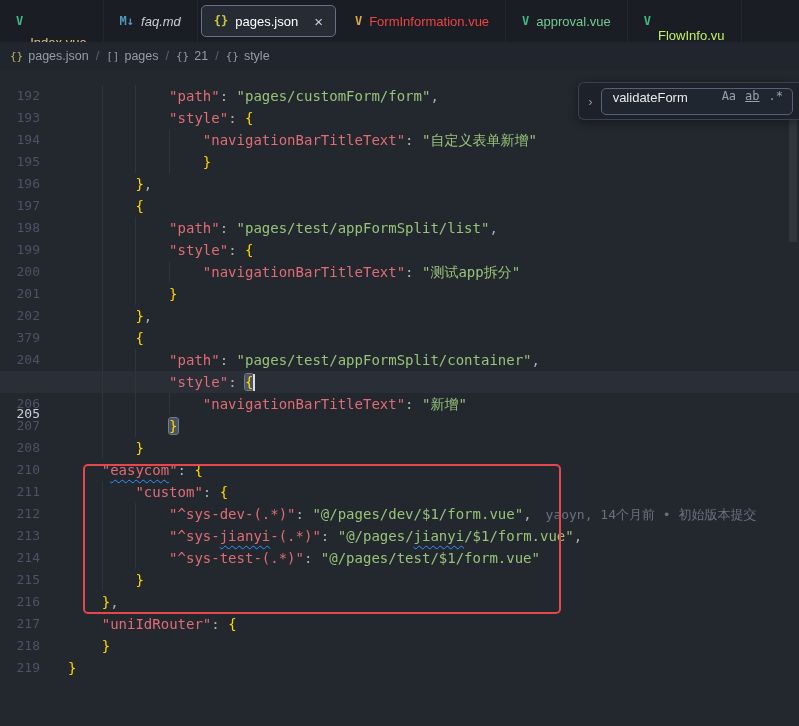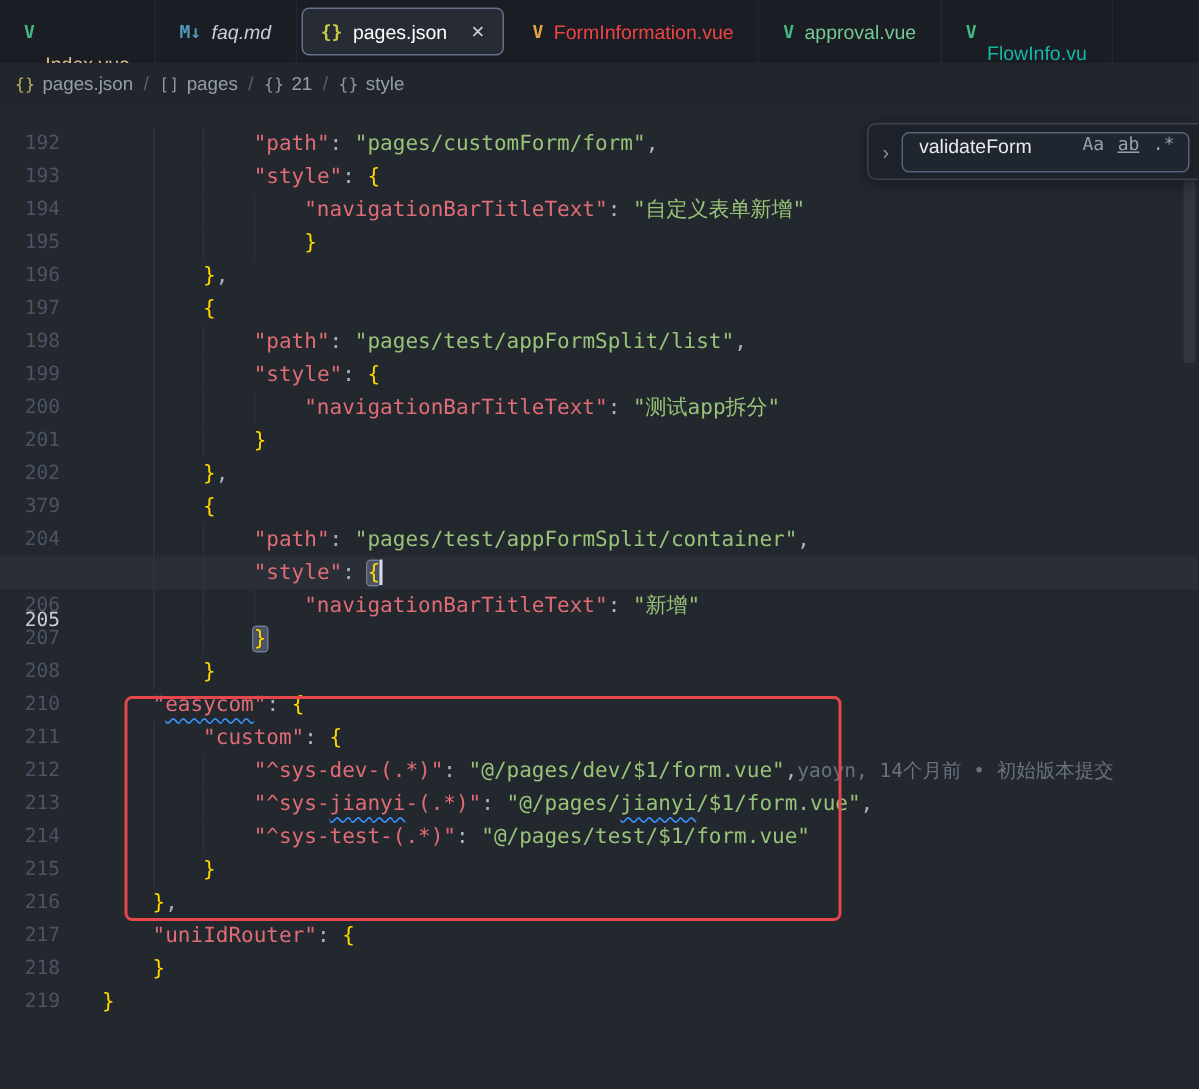--- a/index.html
+++ b/index.html
@@ -50,21 +50,21 @@
 
   .k { color:#e06c75; }
   .s { color:#98c379; }
   .p { color:#a8b0bd; }
   .b { color:#ffd700; }
   .bm { background:#4a5264; outline:1px solid #717c92; border-radius:2px; }
   .sq { text-decoration:underline wavy #3794ff 1px; text-underline-offset:3.5px; }
 
   .cursor { display:inline-block; width:2px; height:17px; background:#d7dce6;
             vertical-align:middle; position:relative; top:-1px; }
-  .blame { color:#6a7280; font-size:13px; }
+  .blame { color:#6a7280; margin-left:14px; font-size:13px; }
 
   
   .findwidget {
     position:absolute; top:82px; right:0; height:38px; z-index:20;
     background:#1d2129; border:1px solid #3b4252; border-right:none;
     border-radius:6px 0 0 6px; display:flex; align-items:center;
     padding:0 6px 0 9px; gap:8px; box-shadow:0 2px 10px rgba(0,0,0,0.4);
   }
   .fw-chevron { color:#8a93a2; font-size:13px; cursor:pointer; }
   .fw-input {
@@ -109,21 +109,21 @@
     <div class="tab">
       <span class="ficon" style="color: rgb(223, 166, 72);">V</span>
       <span class="tlabel" style="color: #ef4444;">FormInformation.vue</span>
     </div>
     <div class="tab">
       <span class="ficon" style="color: rgb(66, 184, 131);">V</span>
       <span class="tlabel" style="color: rgb(115, 201, 145);">approval.vue</span>
     </div>
     <div class="tab">
       <span class="ficon" style="color: rgb(66, 184, 131);">V</span>
-      <span class="tlabel sqr" style="color: #14b8a6; margin-top: 29px;">FlowInfo.vu</span>
+      <span class="tlabel sqr" style="color: #bef264; margin-top: 29px;">FlowInfo.vu</span>
     </div>
   </div>
 
 <div class="breadcrumb">
     <span class="bc-item">
       <span class="bc-icon file">{}</span>
       <span>pages.json</span>
     </span>
     <span class="bc-sep">/</span>
     <span class="bc-item">

